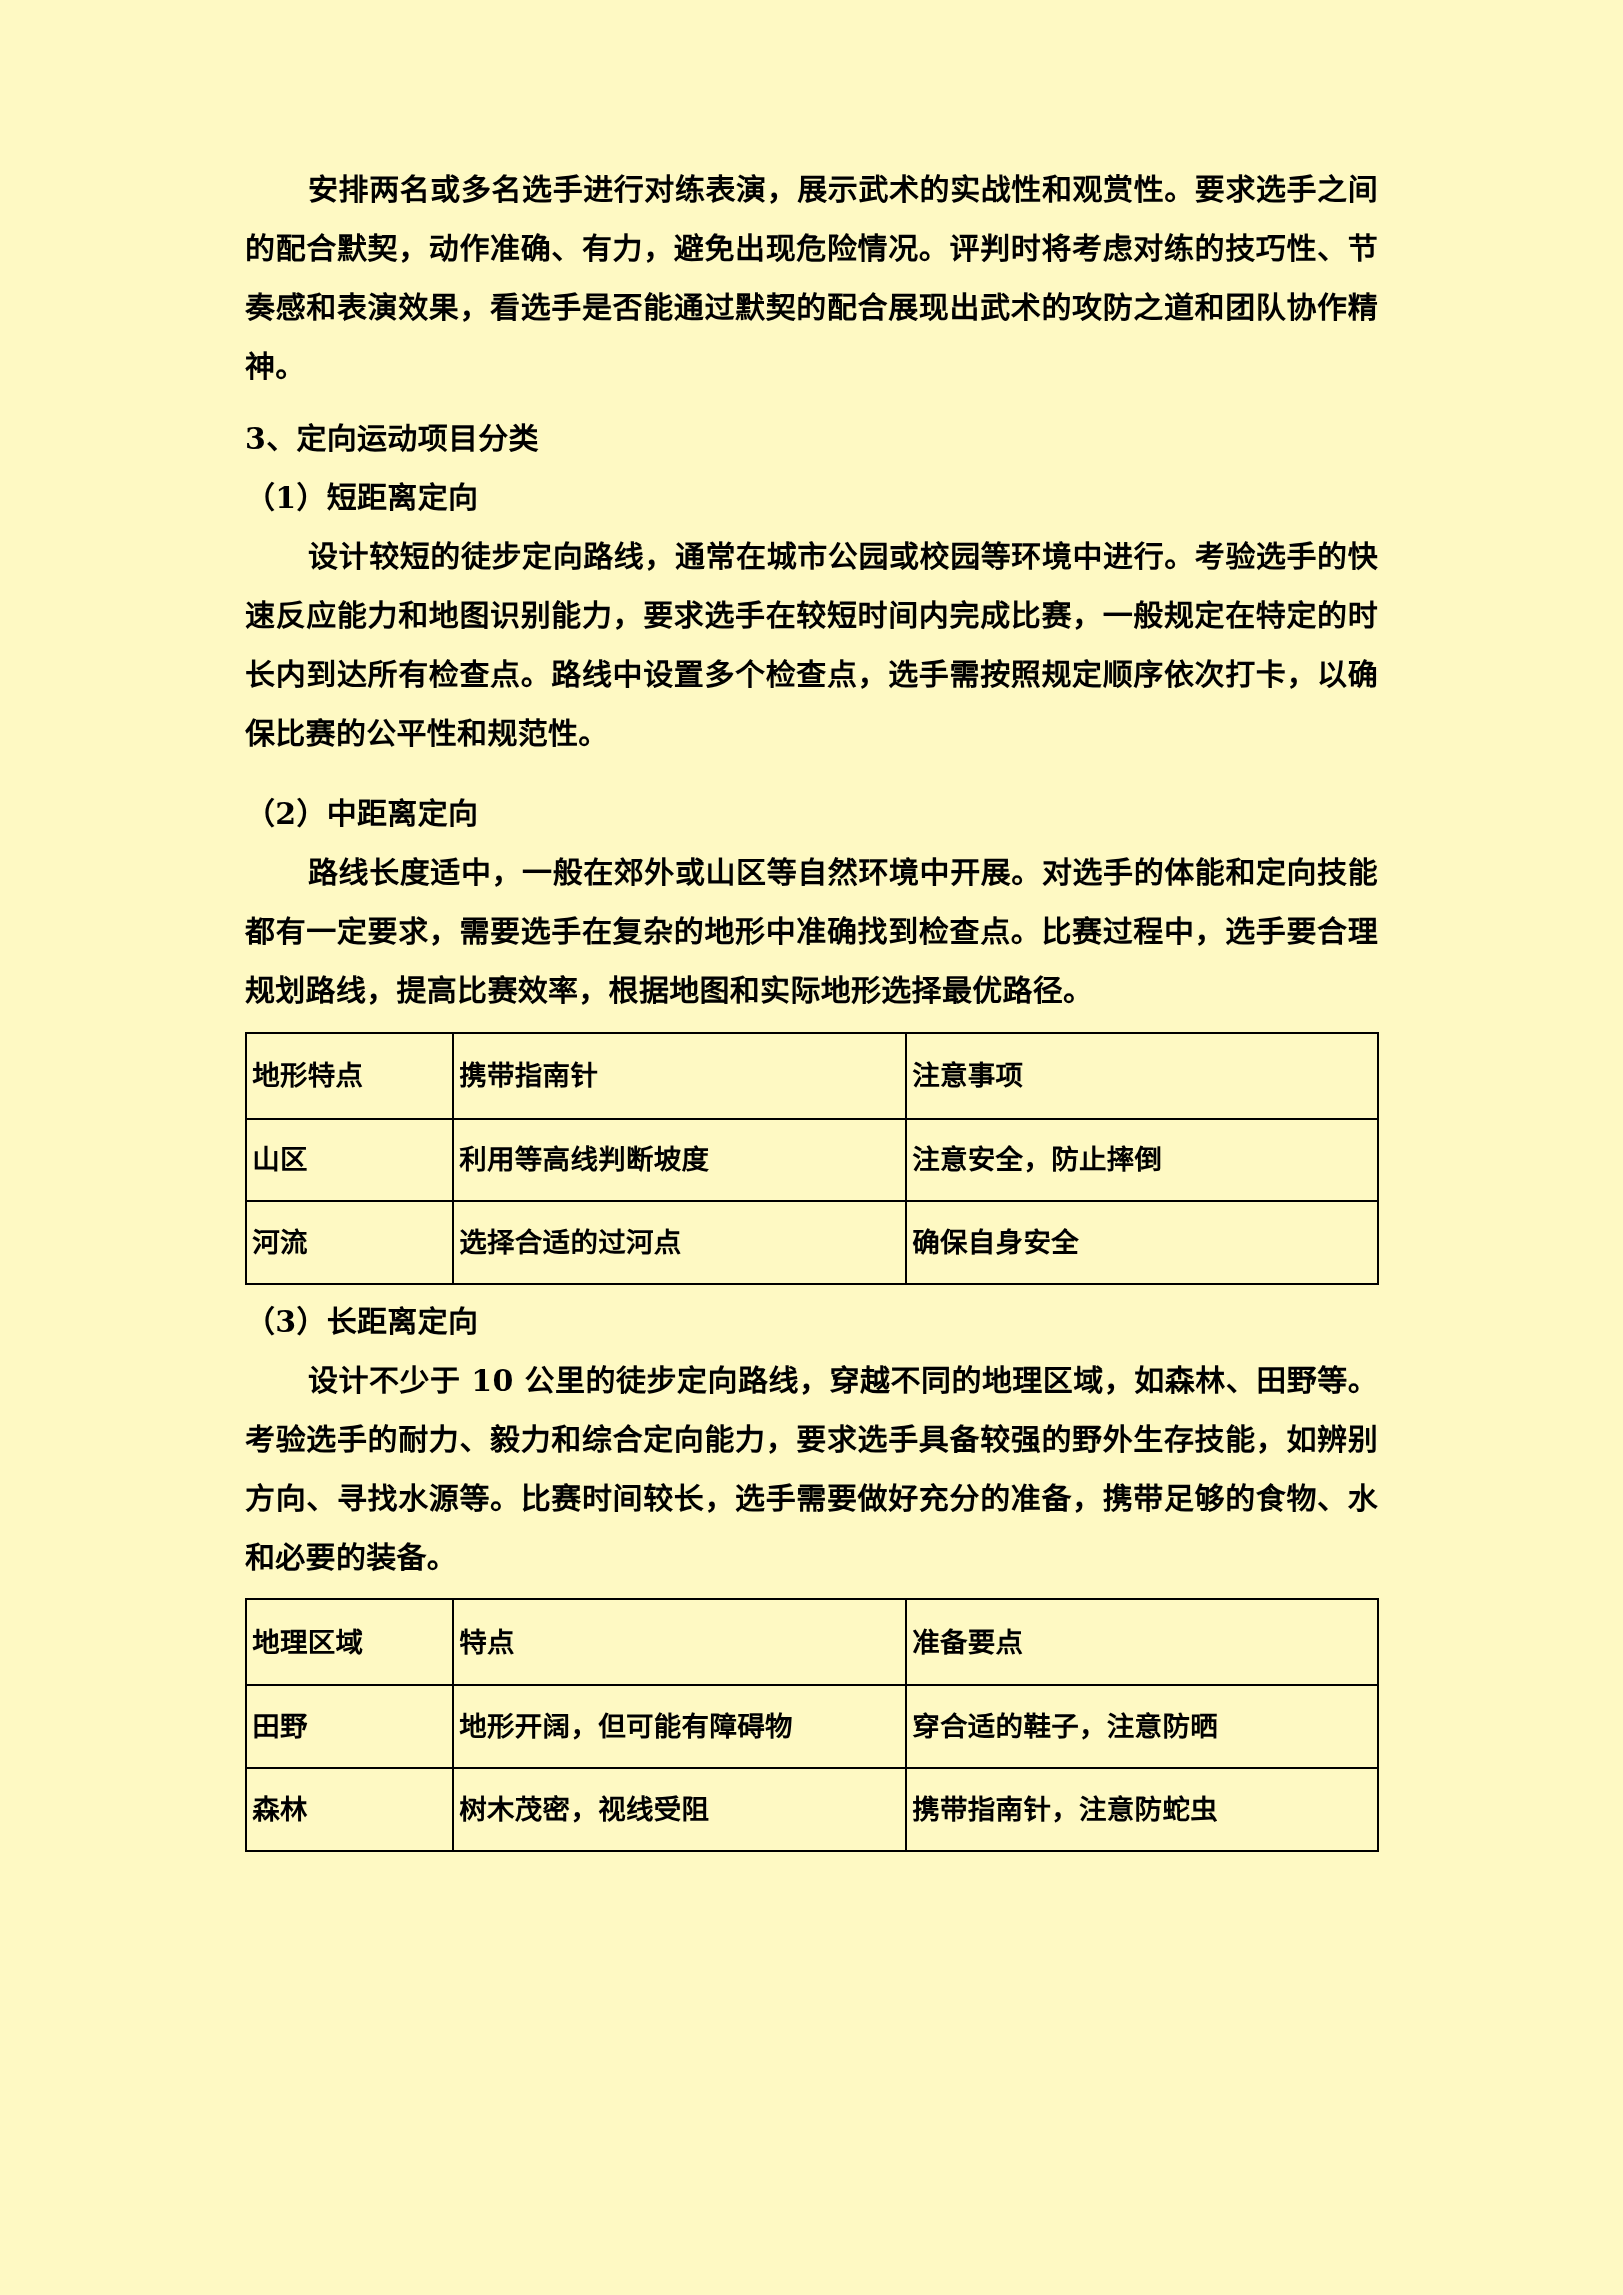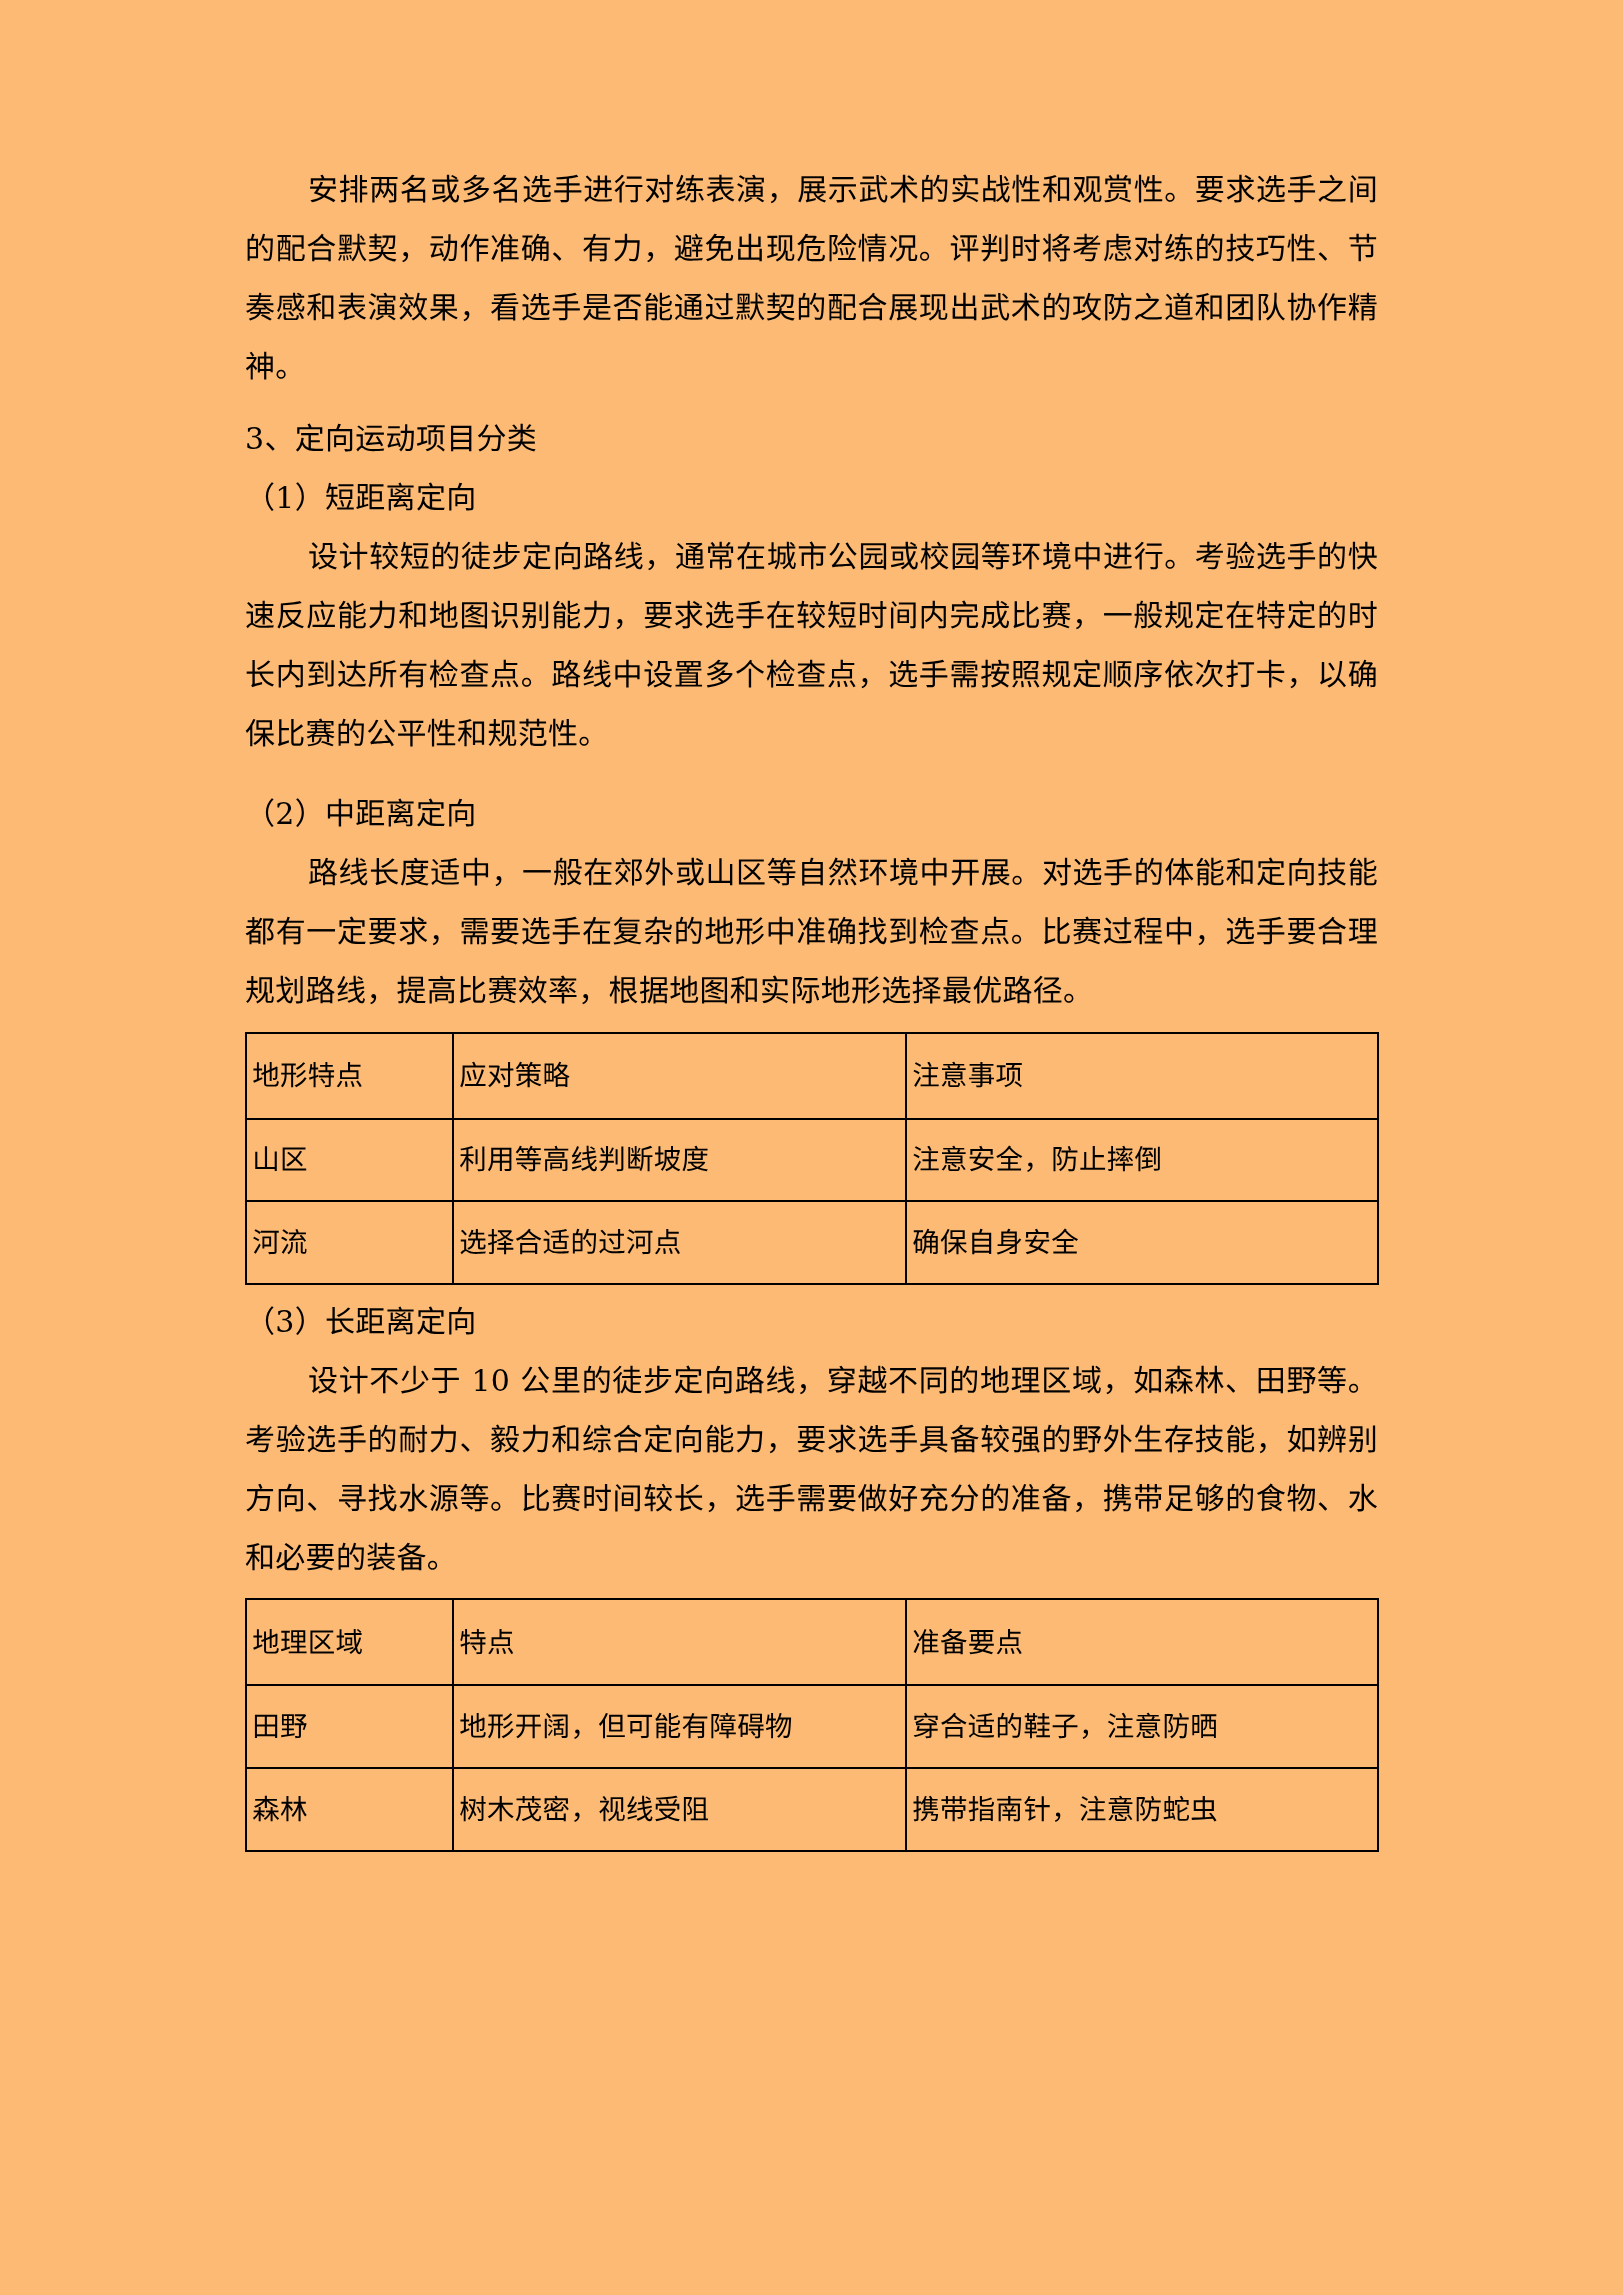--- a/index.html
+++ b/index.html
@@ -6,26 +6,27 @@
   html, body {
     margin: 0;
     padding: 0;
     background: #ffffff;
   }
 
   .page {
     position: relative;
     width: 1623px;
     height: 2295px;
-    background: #fdba74;
+    background: #fef9c3;
     box-sizing: border-box;
     padding: 0;
     overflow: hidden;
     font-family: "DejaVu Serif", "Liberation Serif", serif;
     color: #000000;
+    font-weight: bold;
   }
 
   
   .content {
     position: absolute;
     left: 245px;
     top: 160px;
     width: 1133px;
   }
 
@@ -105,21 +106,21 @@
 
     <table class="doc-table">
       <colgroup>
           <col class="c1">
           <col class="c2">
           <col class="c3">
         </colgroup>
       <tbody>
         <tr class="hdr">
           <td>地形特点</td>
-          <td>应对策略</td>
+          <td>携带指南针</td>
           <td>注意事项</td>
         </tr>
         <tr>
           <td>山区</td>
           <td>利用等高线判断坡度</td>
           <td>注意安全，防止摔倒</td>
         </tr>
         <tr>
           <td>河流</td>
           <td>选择合适的过河点</td>

